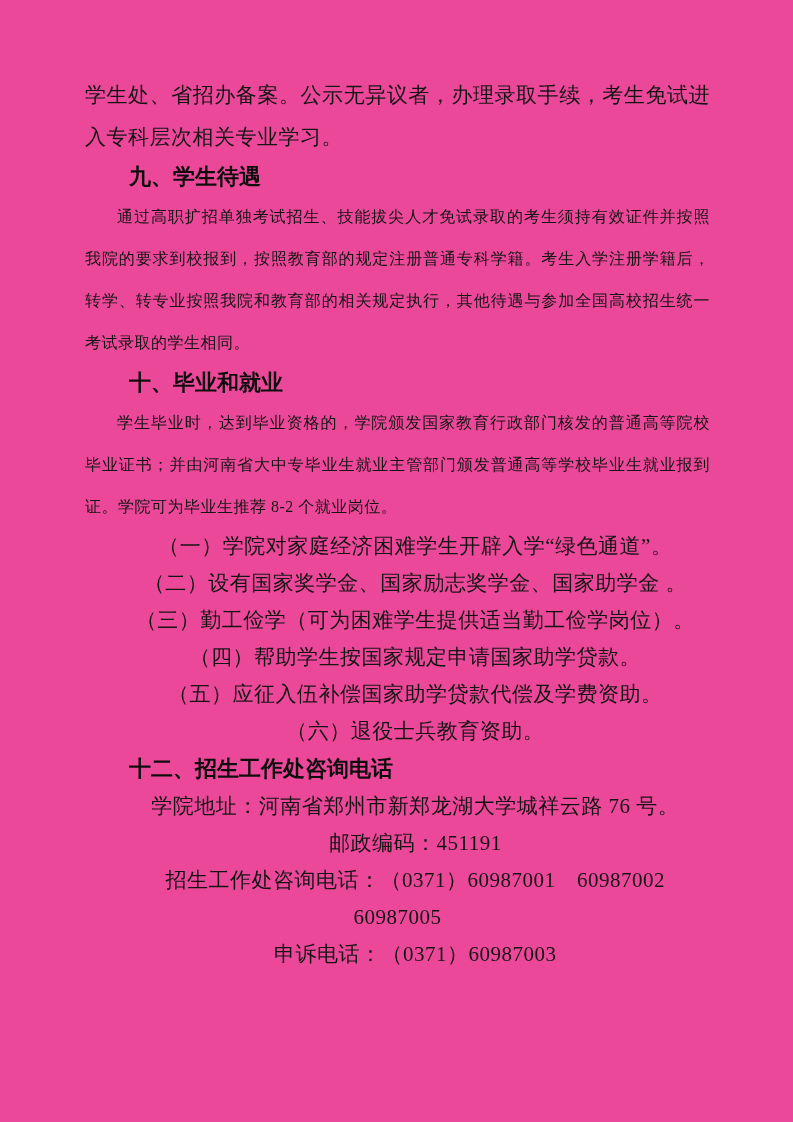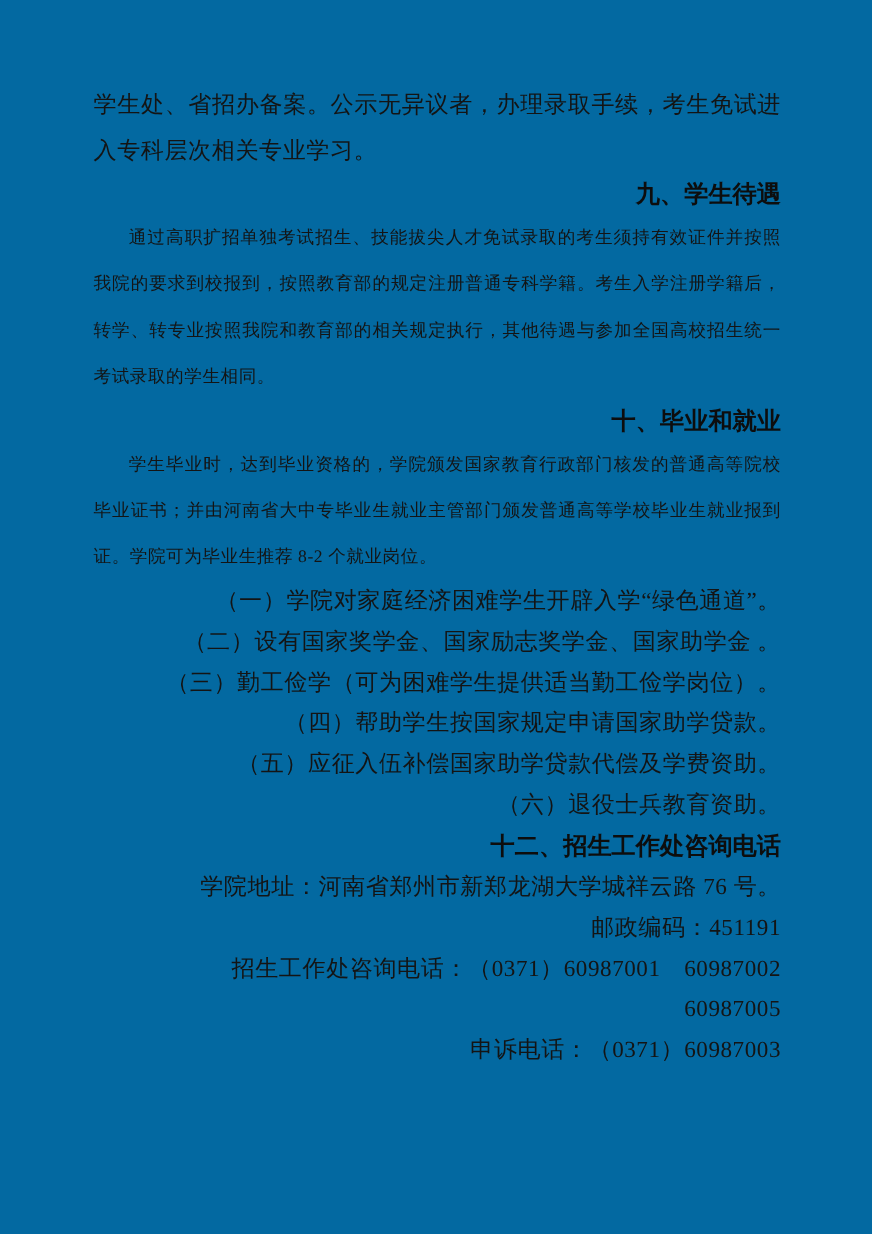--- a/index.html
+++ b/index.html
@@ -5,21 +5,21 @@
   html, body {
     margin: 0;
     padding: 0;
     background: #ffffff;
   }
   .page {
     position: relative;
     width: 793px;
     height: 1122px;
     margin: 0 auto;
-    background: #0369a1;
+    background: #ec4899;
     box-sizing: border-box;
     padding: 74px 83px 12px 85px;
     color: #141414;
     font-family: "Liberation Serif", "DejaVu Serif", serif;
     overflow: hidden;
   }
   .cont-par {
     font-size: 21px;
     line-height: 42px;
     margin: 0;
@@ -28,35 +28,34 @@
     letter-spacing: 0.5px;
   }
   .section-heading {
     font-size: 22px;
     line-height: 38px;
     margin: 0;
     font-weight: 700;
     text-indent: 2em;
     font-family: "Liberation Sans", "DejaVu Sans", sans-serif;
     color: #0d0d0d;
-    text-align: right;
   }
   .body-par {
     font-size: 16px;
     line-height: 42px;
     margin: 0;
     text-align: justify;
     text-indent: 2em;
     letter-spacing: 0.5px;
   }
   .item-line {
     font-size: 21px;
     line-height: 37px;
     margin: 0;
-    text-align: right;
+    text-align: center;
     text-indent: 1.7em;
     letter-spacing: 0.5px;
     white-space: pre-wrap;
   }
 </style>
 </head>
 <body>
 
 <div class="page">
   <p class="cont-par">学生处、省招办备案。公示无异议者，办理录取手续，考生免试进入专科层次相关专业学习。</p>

